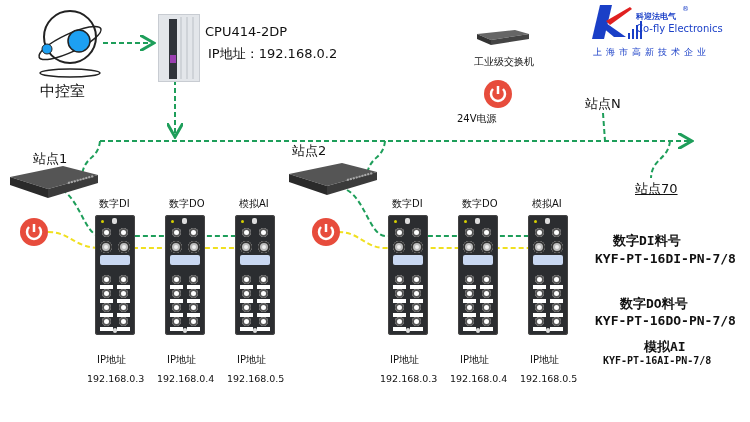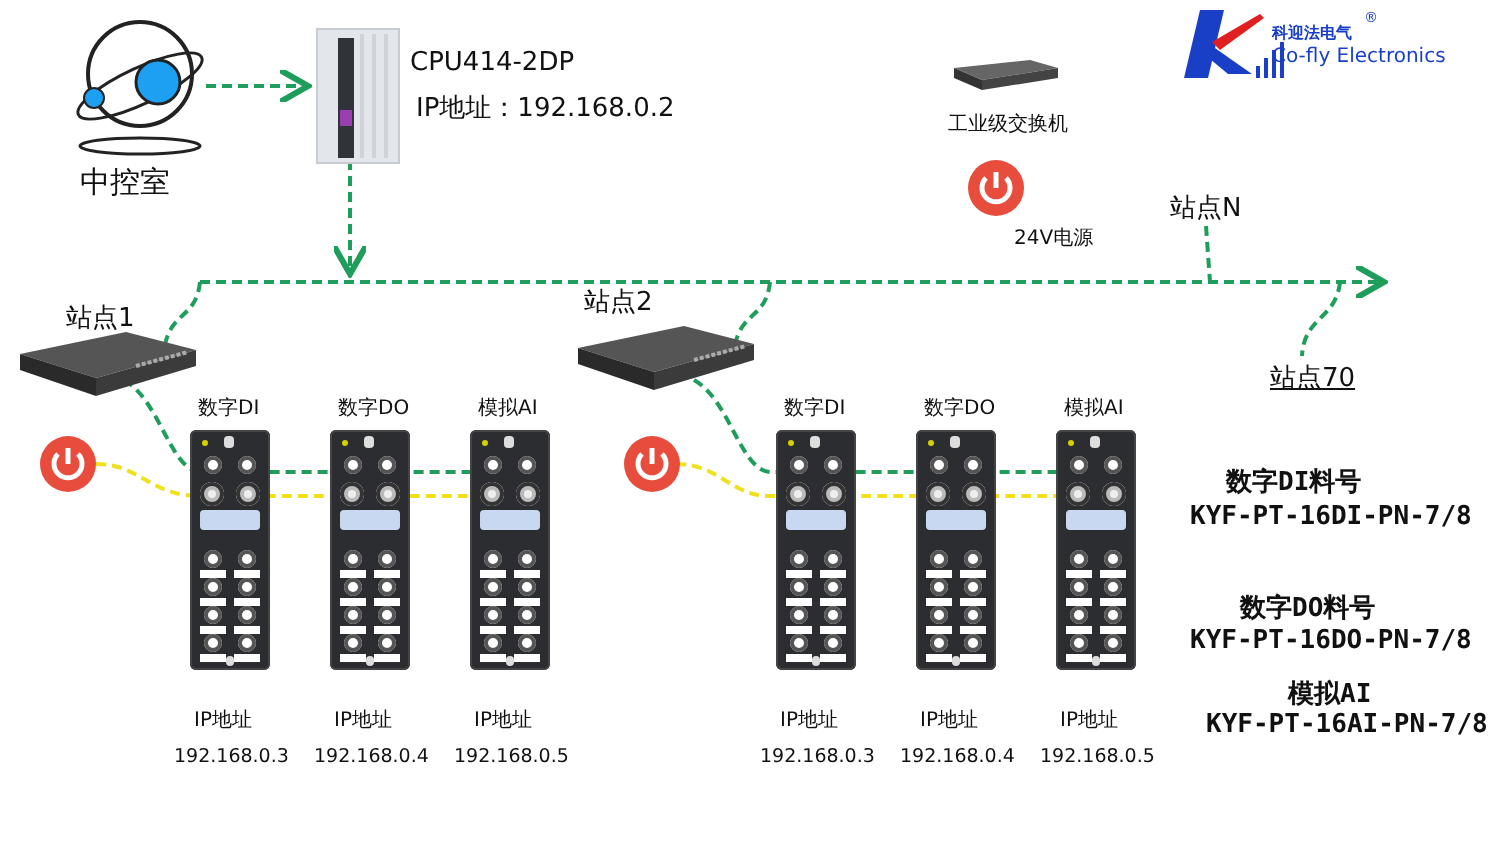--- a/index.html
+++ b/index.html
@@ -80,35 +80,36 @@
     </svg>
 </div>
 <div class="abs sm" style="left:474px;top:55px;">工业级交换机</div>
 
 <div class="power-btn" style="left:484px;top:80px;">
   <svg width="28" height="28" viewBox="0 0 28 28">
       <path d="M9,9 A7,7 0 1 0 19,9" fill="none" stroke="#fff" stroke-width="2.5"></path>
       <line x1="14" y1="6" x2="14" y2="14" stroke="#fff" stroke-width="2.5"></line>
     </svg>
 </div>
-<div class="abs sm" style="left:507px;top:112px;">24V电源</div>
+<div class="abs sm" style="left:457px;top:112px;">24V电源</div>
 
 <div class="abs" style="left:592px;top:3px;width:150px;height:55px;">
   <svg width="60" height="38" viewBox="0 0 60 38">
     <path d="M8,2 L20,2 L12,36 L0,36 Z" fill="#1a3fc7"></path>
     <path d="M14,20 L34,34 L22,34 L10,24 Z" fill="#1a3fc7"></path>
     <path d="M14,18 L38,4 L40,6 L18,22 Z" fill="#e02020"></path>
     <rect x="36" y="30" width="2" height="6" fill="#1a3fc7"></rect>
       <rect x="40" y="26" width="2" height="10" fill="#1a3fc7"></rect>
       <rect x="44" y="22" width="2" height="14" fill="#1a3fc7"></rect>
       <rect x="48" y="18" width="2" height="18" fill="#1a3fc7"></rect>
   </svg>
   <div style="position:absolute;left:44px;top:8px;font-size:8px;color:#1a3fc7;font-weight:bold;white-space:nowrap;">科迎法电气</div>
   <div style="position:absolute;left:90px;top:2px;font-size:7px;color:#1a3fc7;">®</div>
   <div style="position:absolute;left:44px;top:20px;font-size:10px;color:#1a3fc7;white-space:nowrap;">Co-fly Electronics</div>
+  <div style="position:absolute;left:1px;top:43px;font-size:9px;color:#1a3fc7;letter-spacing:4px;white-space:nowrap;font-family:'DejaVu Serif', serif;">上海市高新技术企业</div>
 </div>
 
 <div class="abs lbl" style="left:585px;top:95px;">站点N</div>
 <div class="abs lbl" style="left:635px;top:180px;text-decoration:underline;">站点70</div>
 
 <div class="abs lbl" style="left:33px;top:150px;">站点1</div>
 <div class="switch" style="left:8px;top:163px;width:90px;height:36px;">
   <svg width="90" height="36" viewBox="0 0 90 36">
       <path d="M2,14 L55,3 L90,12 L40,26 Z" fill="#555"></path>
       <path d="M2,14 L40,26 L40,35 L2,22 Z" fill="#2a2a2a"></path>
@@ -314,13 +315,13 @@
     </div>
     <div class="abs sm" style="left: 530px; top: 353px;">IP地址</div>
     <div class="abs ip" style="left: 520px; top: 373px;">192.168.0.5</div>
   </div>
 
 <div class="abs mono" style="left:613px;top:232px;font-size:13px;">数字DI料号</div>
 <div class="abs mono" style="left:595px;top:251px;font-size:13px;">KYF-PT-16DI-PN-7/8</div>
 <div class="abs mono" style="left:620px;top:295px;font-size:13px;">数字DO料号</div>
 <div class="abs mono" style="left:595px;top:313px;font-size:13px;">KYF-PT-16DO-PN-7/8</div>
 <div class="abs mono" style="left:644px;top:338px;font-size:13px;">模拟AI</div>
-<div class="abs mono" style="left:603px;top:355px;font-size:13px;">KYF-PT-16AI-PN-7/8</div>
+<div class="abs mono" style="left:603px;top:355px;font-size:10px;">KYF-PT-16AI-PN-7/8</div>
 
 </body></html>

